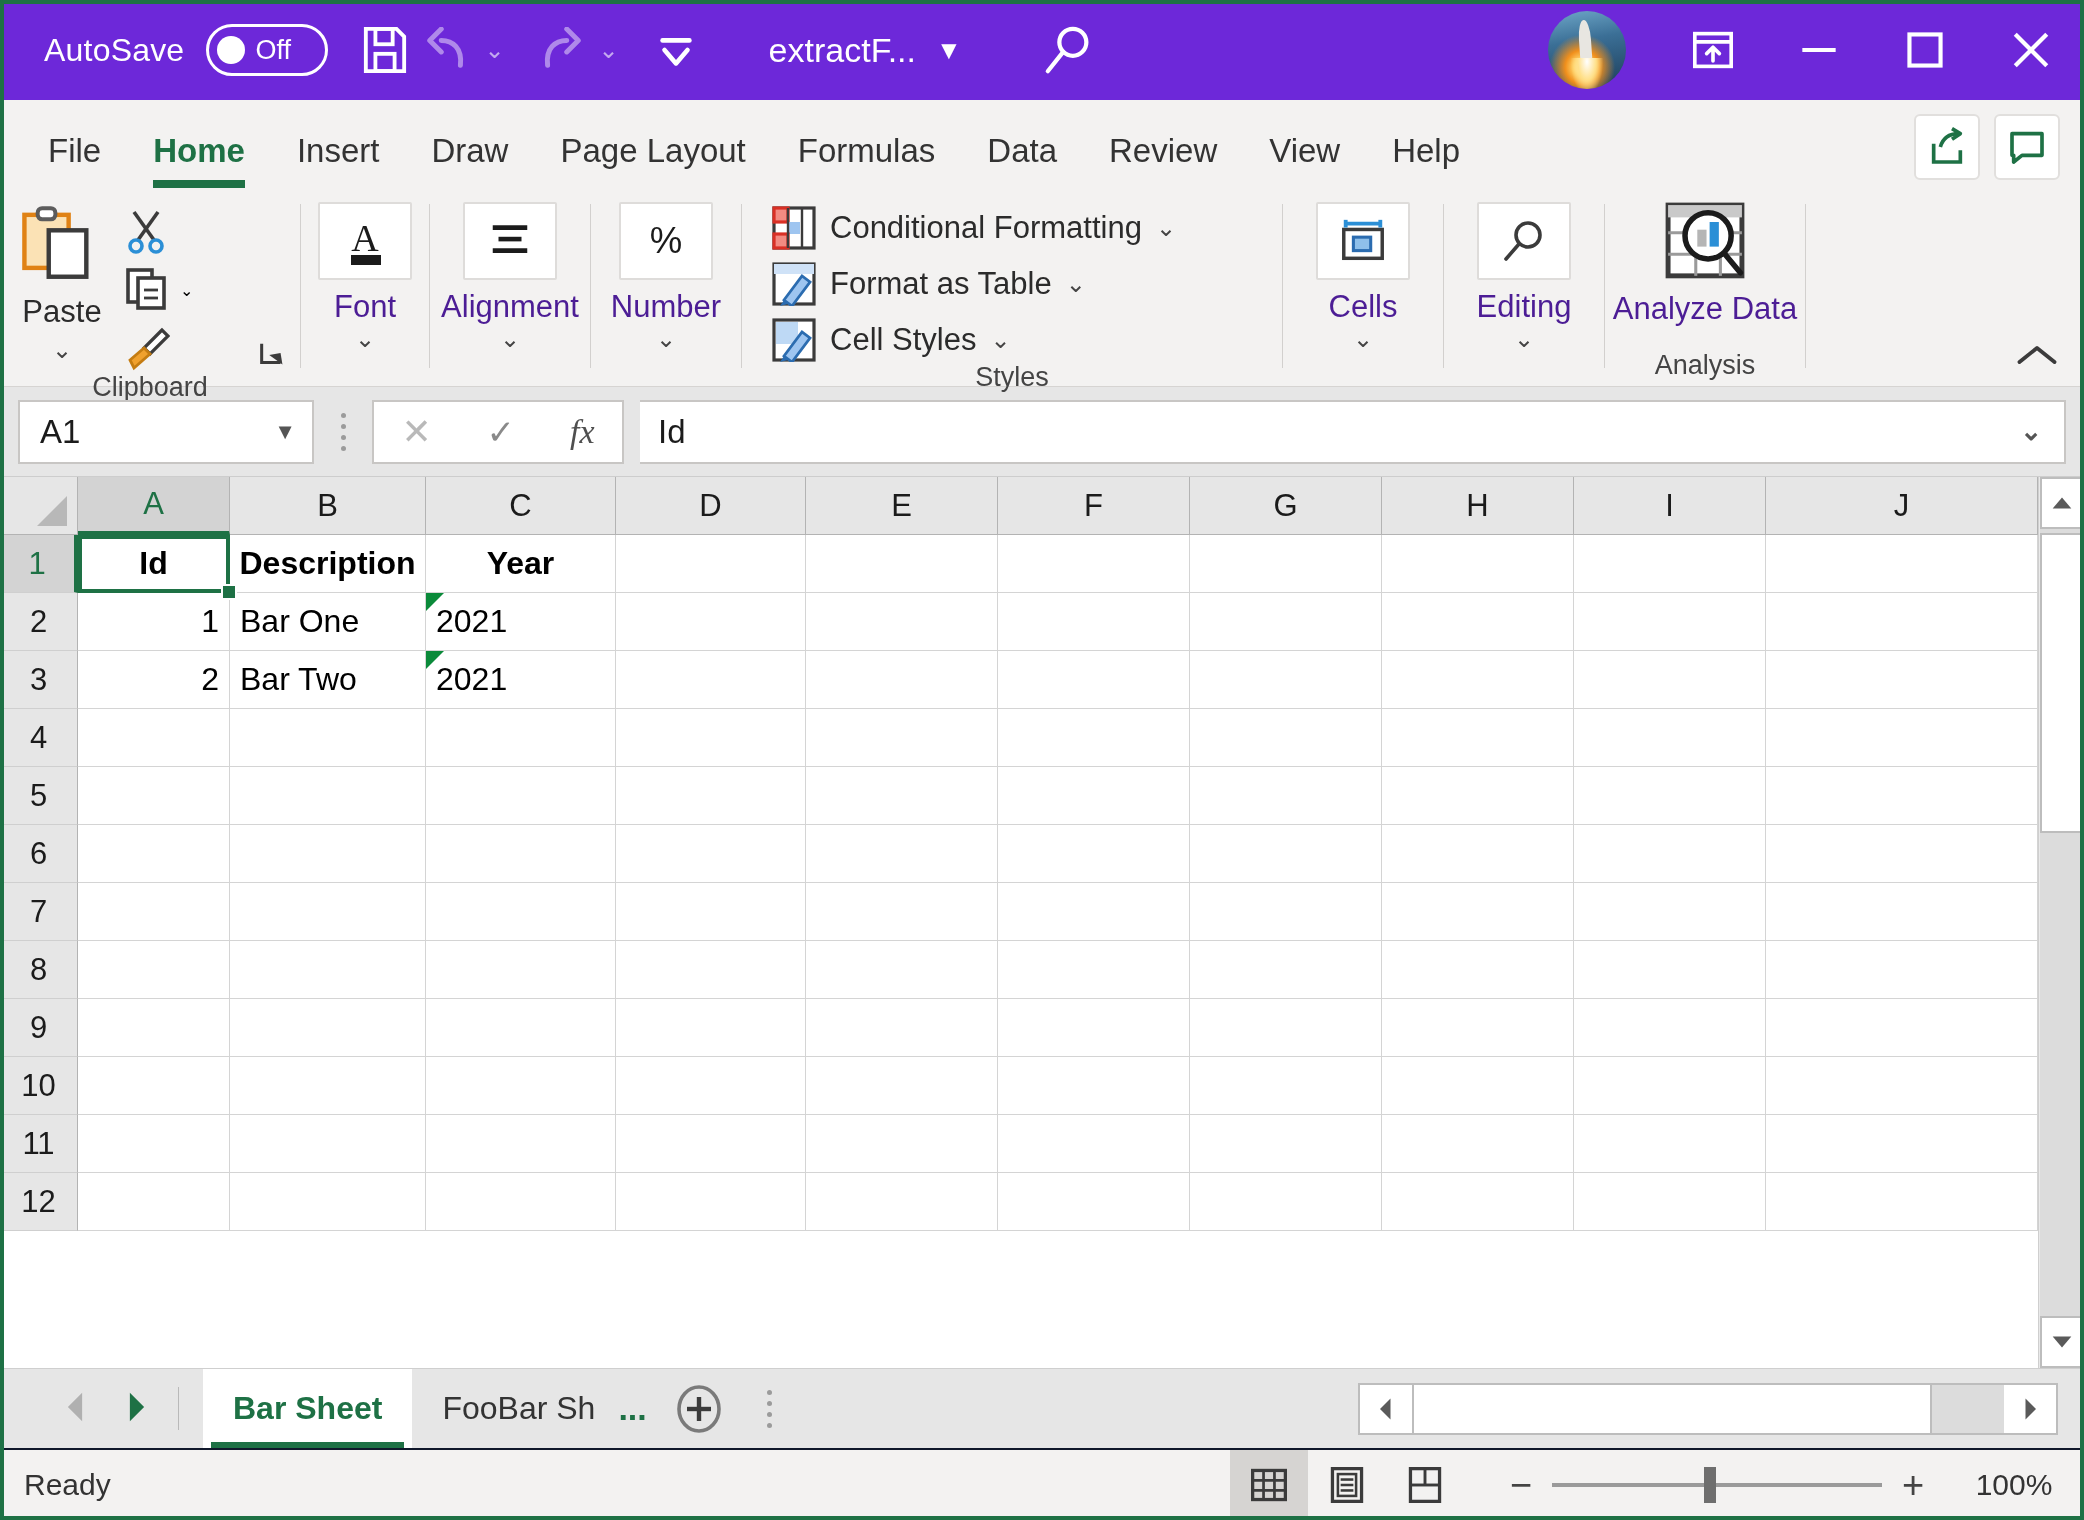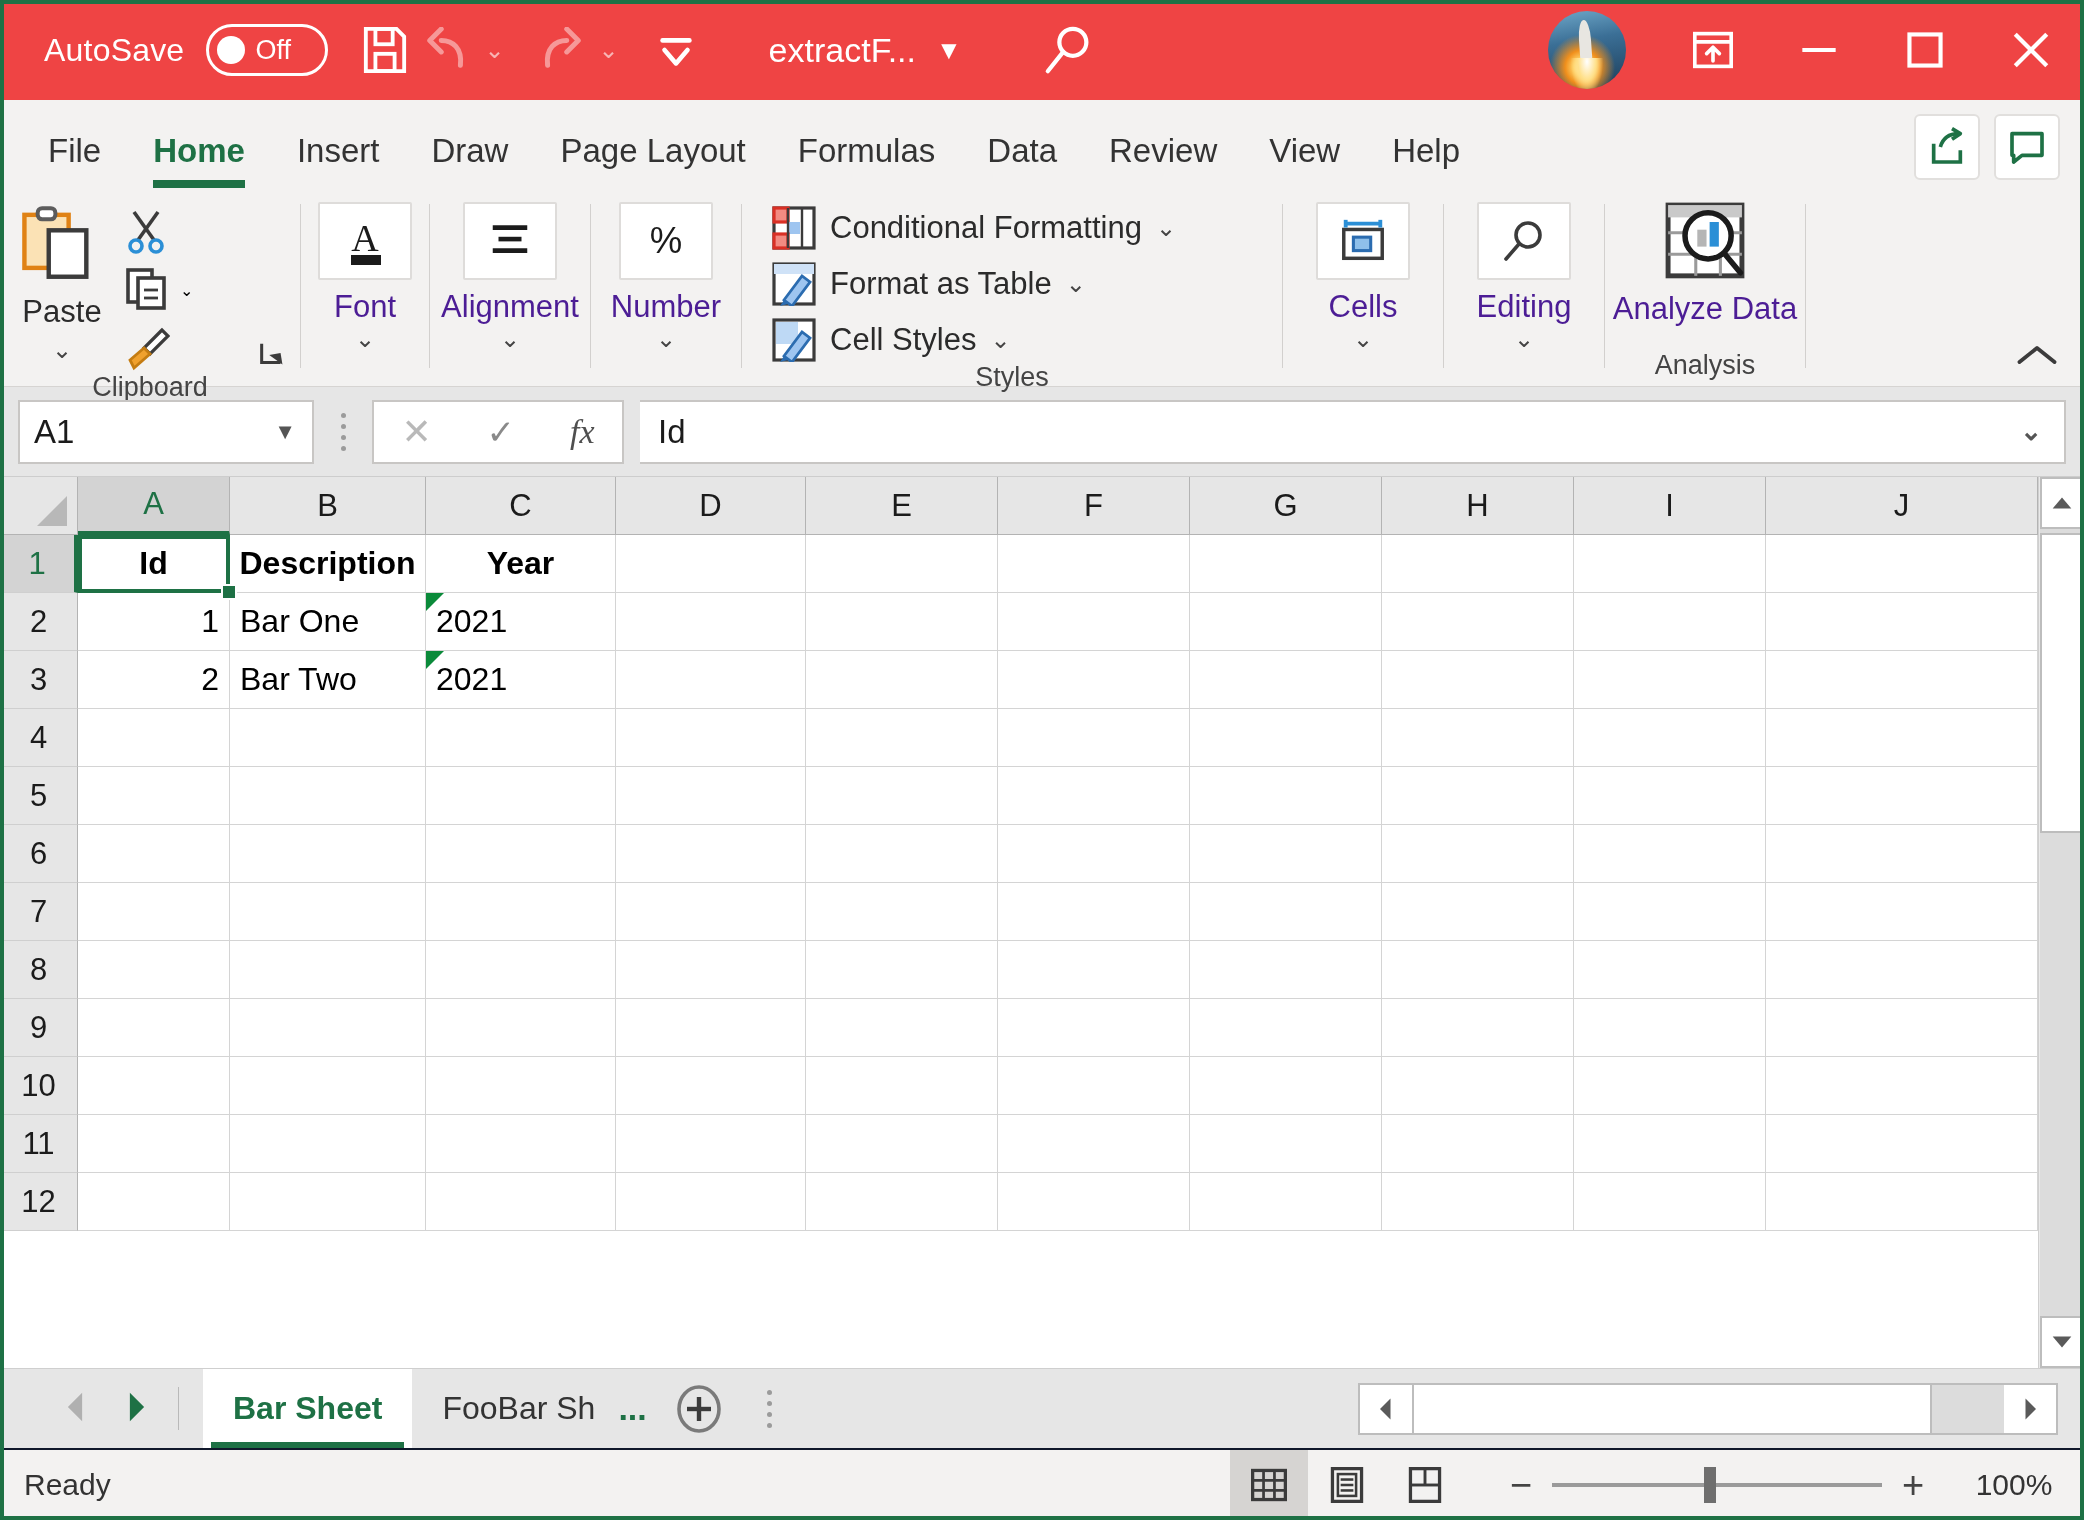--- a/index.html
+++ b/index.html
@@ -12,21 +12,21 @@
   #app {
     width: 2084px; height: 1520px;
     position: relative;
     display: flex; flex-direction: column;
     background: #1e7145;
   }
 
   
   .titlebar {
     height: 100px; flex: 0 0 100px;
-    background: #ef4444;
+    background: #6d28d9;
     display: flex; align-items: center;
     padding: 0 16px 0 44px;
     position: relative;
   }
   .autosave-label {
     color: #ffffff; font-size: 32px; letter-spacing: .2px;
     margin-right: 22px; white-space: nowrap;
   }
   .toggle {
     width: 122px; height: 52px; border-radius: 26px;
@@ -141,21 +141,21 @@
   .collapse-ribbon { position:absolute; right: 26px; bottom: 14px; }
 
   
   .formula-row {
     height: 90px; flex: 0 0 90px; background:#e6e6e6;
     display:flex; align-items:center; padding: 0 18px; gap: 0;
     border-bottom: 1px solid #cdcdcd;
   }
   .namebox {
     width: 296px; height: 64px; background:#fff; border:2px solid #c8c6c4;
-    display:flex; align-items:center; padding: 0 14px;
+    display:flex; align-items:center; padding: 0 20px;
     font-size: 33px; color:#1b1b1b; position: relative; text-align: right;
   }
   .namebox .nb-caret { position:absolute; right: 16px; color:#555; font-size: 22px; }
   .fbar-dots { width: 58px; display:flex; align-items:center; justify-content:center; }
   .dotcol { display:flex; flex-direction:column; gap:6px; }
   .dotcol i { width:5px; height:5px; background:#9b9b9b; display:block; border-radius:50%; }
   .fx-group {
     width: 252px; height: 64px; background:#fff; border:2px solid #c8c6c4;
     display:flex; align-items:center; justify-content:space-around;
   }

